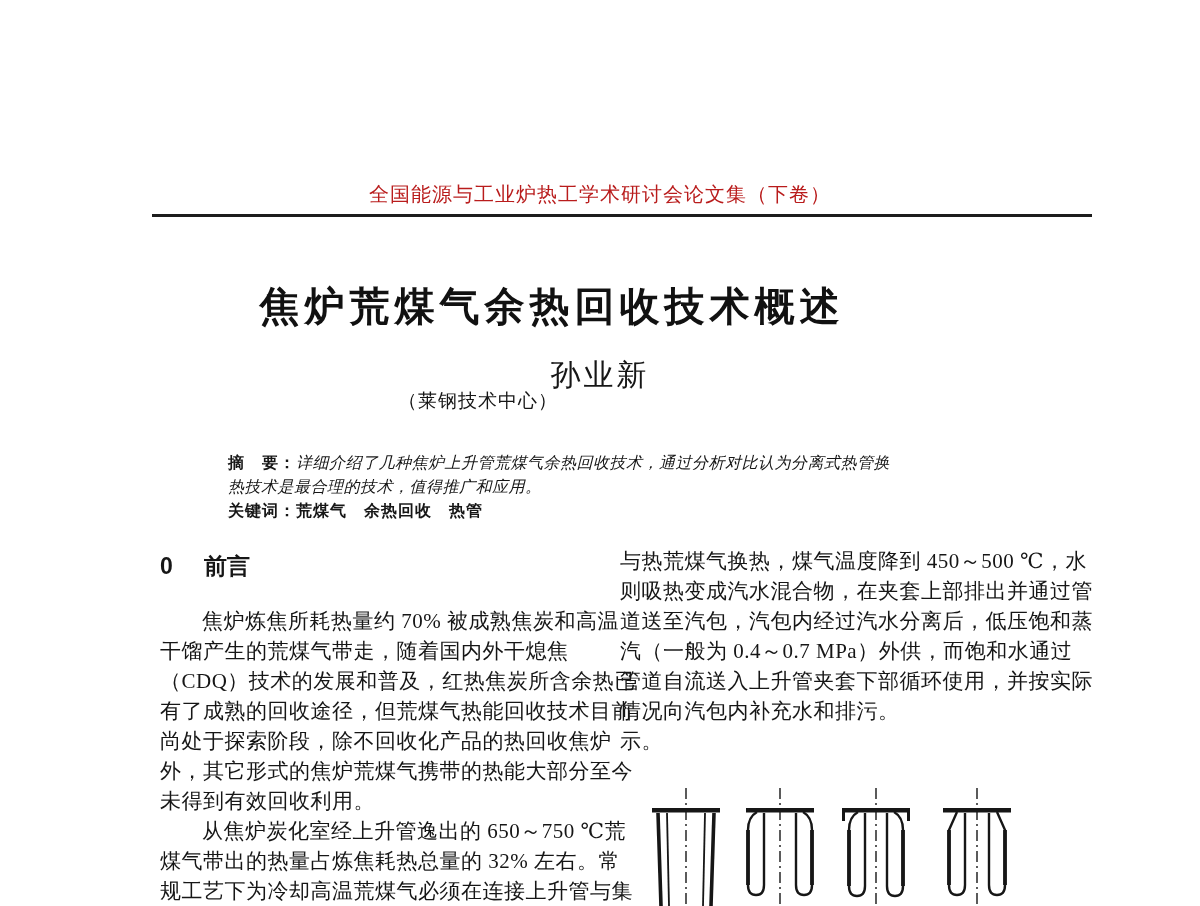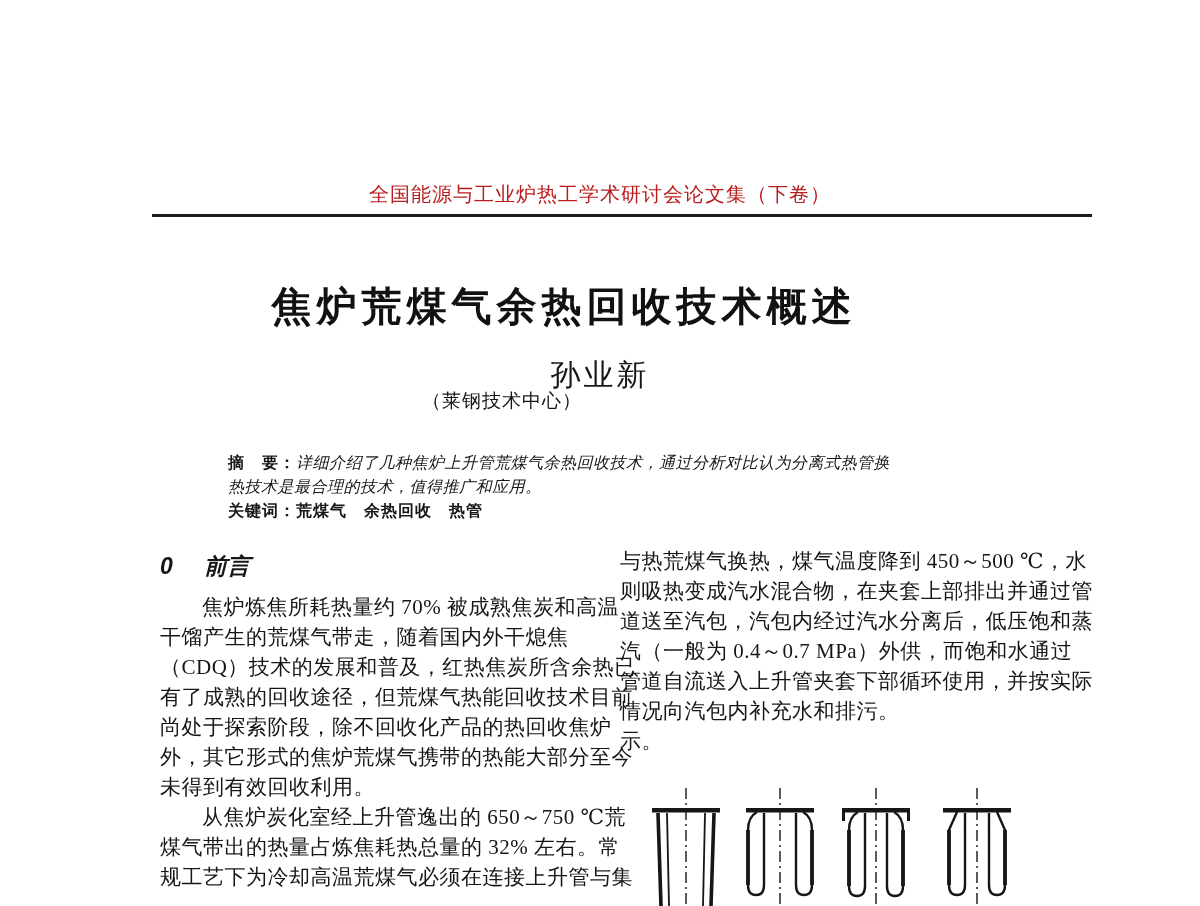--- a/index.html
+++ b/index.html
@@ -14,52 +14,52 @@
   .running-head{
     position:absolute;top:181px;left:0;width:1200px;
     text-align:center;font-size:20px;letter-spacing:1px;
     color:#b91c1c;white-space:nowrap;
   }
   .head-rule{
     position:absolute;top:214px;left:152px;width:940px;height:3px;
     background:#1d1d1d;
   }
   .paper-title{
-    position:absolute;top:279px;left:16px;width:1096px;
+    position:absolute;top:279px;left:4px;width:1096px;
     text-align:center;font-size:40px;font-weight:bold;letter-spacing:5px;
     font-family:"Liberation Sans","DejaVu Sans",sans-serif;
     color:#111;white-space:nowrap;
   }
   .author{
     position:absolute;top:355px;left:0;width:1200px;
     text-align:center;font-size:30px;letter-spacing:3px;white-space:nowrap;
   }
   .affiliation{
     position:absolute;top:388px;left:0;width:956px;
-    text-align:center;font-size:19px;letter-spacing:1px;white-space:nowrap;padding-left:24px;
+    text-align:center;font-size:19px;letter-spacing:1px;white-space:nowrap;
   }
   .abstract{
     position:absolute;top:451px;left:228px;width:770px;
     font-size:16px;line-height:24px;
   }
   .abstract .lbl{font-weight:bold;font-style:normal;letter-spacing:1px;}
   .abstract .it{font-style:italic;letter-spacing:0.5px;}
   .kw-items{letter-spacing:1px;font-weight:600;}
   .col{position:absolute;font-size:21px;}
   .col .line{
     height:30px;line-height:30px;white-space:nowrap;
     letter-spacing:0.5px;
   }
   .col .ind{padding-left:42px;}
   .left-col{left:160px;top:552px;width:444px;}
   .right-col{left:620px;top:546px;width:442px;}
   .sec-head{
     font-family:"Liberation Sans","DejaVu Sans",sans-serif;
     font-weight:bold;font-size:23px;height:32px;line-height:28px;
-    margin-bottom:8px;white-space:nowrap;font-style:italic;
+    margin-bottom:22px;white-space:nowrap;
   }
   .sec-head .num{display:inline-block;width:44px;}
   .figure1{position:absolute;left:630px;top:785px;width:420px;height:121px;}
   .figure1 svg{display:block;width:420px;height:121px;}
 </style>
 </head>
 <body>
 
 <div class="page">
 

